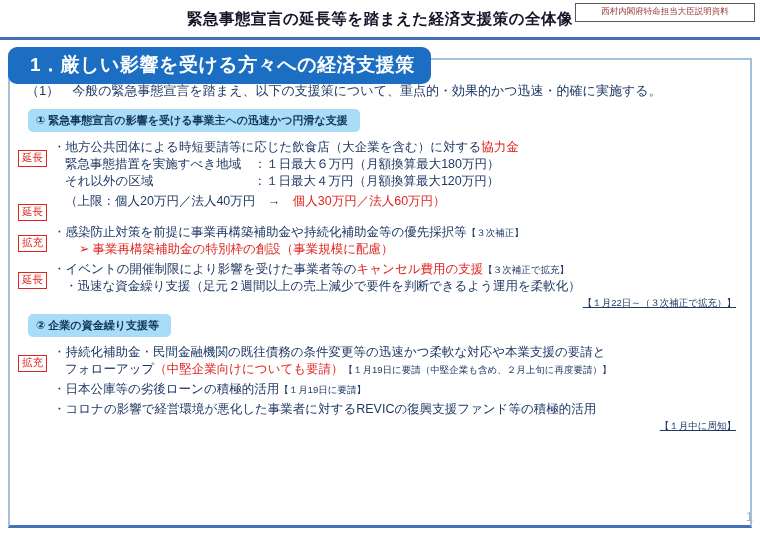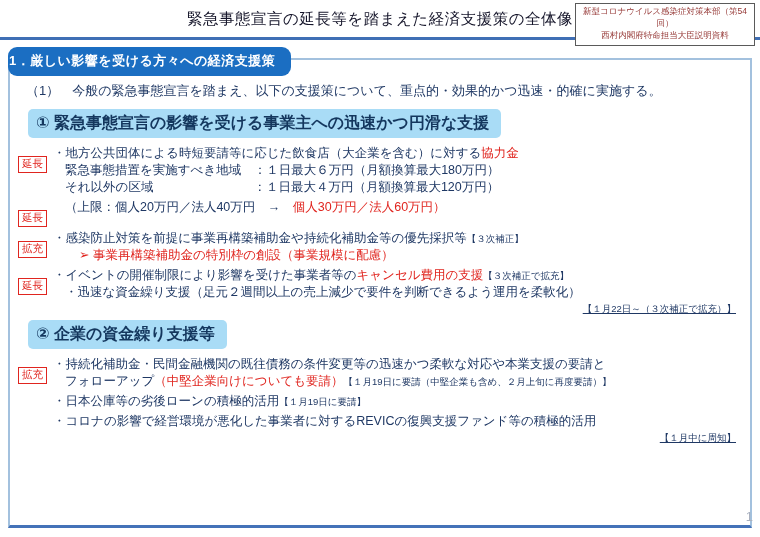--- a/index.html
+++ b/index.html
@@ -3,71 +3,70 @@
 <meta charset="utf-8">
 <style>
   html,body { margin:0; padding:0; }
   body {
     width:760px; height:537px; position:relative; overflow:hidden;
     background:#ffffff; color:#1f3864;
     font-family:"Liberation Sans","DejaVu Sans",sans-serif;
   }
   .header { position:relative; height:37px; }
   .title {
-    text-align:center; font-weight:normal; font-size:15.5px; color:#15152a;
+    text-align:center; font-weight:bold; font-size:15.5px; color:#15152a;
     padding-top:9px; letter-spacing:0.5px;
   }
   .infobox {
     position:absolute; top:3px; right:5px; width:174px;
     border:1px solid #5a5a5a; background:#fff;
     text-align:center; font-size:8.5px; line-height:1.4; color:#953735;
     padding:2px 2px 3px;
   }
   .divider { height:3px; background:#3f6fb5; }
   .main {
     position:absolute; left:8px; right:8px; top:58px; bottom:9px;
     border:2px solid #a3c1de; border-bottom:3px solid #4472b8;
     padding:20px 10px 4px 8px; box-sizing:border-box;
   }
   .sec1-heading {
     position:absolute; top:-13px; left:-2px;
-    background:#1b6ec2; color:#ffffff; font-weight:bold; font-size:13px;
-    padding:5px 16px 6px 1px; border-radius:9px; letter-spacing:0.5px;
+    background:#1b6ec2; color:#ffffff; font-weight:bold; font-size:19px;
+    padding:5px 16px 6px 22px; border-radius:9px; letter-spacing:0.5px;
   }
   .intro { font-size:13px; margin:2px 0 8px 8px; }
   .subbadge {
     display:inline-block; background:#a9dcf6; color:#14375e;
-    font-weight:bold; font-size:16px; padding:4px 12px 4px 8px;
+    font-weight:bold; font-size:11px; padding:4px 12px 4px 8px;
     border-radius:5px; margin:1px 0 7px 10px;
   }
   .row { display:flex; margin-bottom:3px; }
   .badge-slot { width:30px; flex:0 0 30px; margin-right:5px; }
   .tag {
     display:inline-block; border:1px solid #e0251f; color:#e0251f;
     font-size:10.5px; padding:0 3px 1px; margin-top:11px; background:#fff;
   }
   .lines { flex:1; font-size:12.5px; line-height:17px; }
   .line.indent-1 { padding-left:12px; }
-  .line.indent-2 { padding-left:26px; }
+  .line.indent-2 { padding-left:26px;font-family:Liberation Serif, serif; }
   .line.indent-3 { padding-left:36px; }
   .line.right { text-align:right; padding-right:4px; line-height:15px;text-decoration:underline; }
   .red { color:#e0251f; }
   .small { font-size:9.5px; }
   .pageno {
     position:absolute; right:7px; bottom:13px;
     color:#a8b0bf; font-size:13px;
   }
 </style>
 </head>
 <body>
 
 <div class="header">
   <div class="title">緊急事態宣言の延長等を踏まえた経済支援策の全体像</div>
   <div class="infobox">
-    <div>新型コロナウイルス感染症対策本部（第54回）</div>
     <div>西村内閣府特命担当大臣説明資料</div>
   </div>
 </div>
 <div class="divider"></div>
 
 <div class="main">
   <div class="sec1-heading">1．厳しい影響を受ける方々への経済支援策</div>
   <div class="intro">（1）　今般の緊急事態宣言を踏まえ、以下の支援策について、重点的・効果的かつ迅速・的確に実施する。</div>
   <div id="content"><div class="subbadge">① 緊急事態宣言の影響を受ける事業主への迅速かつ円滑な支援</div><div class="row">
         <span class="badge-slot"><span class="tag">延長</span></span>

